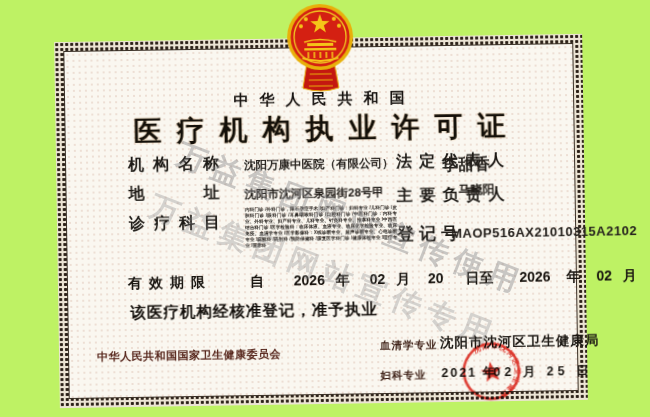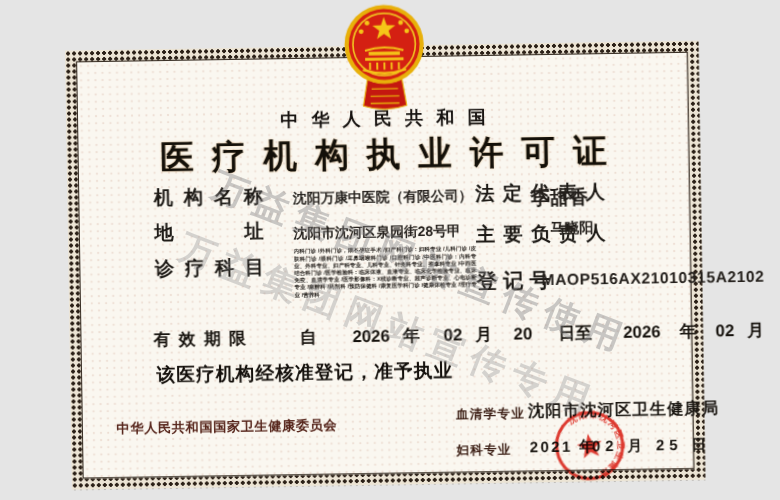--- a/index.html
+++ b/index.html
@@ -3,21 +3,21 @@
 <meta charset="utf-8">
 <style>
   * { margin:0; padding:0; box-sizing:border-box; }
   html,body { width:650px; height:417px; }
   body {
     font-family:"Liberation Sans", sans-serif;
     background:#ffffff;
     overflow:hidden;
     position:relative;
   }
-  .page { position:absolute; inset:0; background:#e5e5e5; }
+  .page { position:absolute; inset:0; background:#bef264; }
 
   
   .cert {
     position:absolute;
     left:57px; top:38px;
     width:528px; height:366px;
     transform:rotate(-0.9deg);
     transform-origin:center center;
     background-color:#ece4d4;
     background-image:radial-gradient(circle, #2b2017 1.4px, rgba(0,0,0,0) 1.5px);

